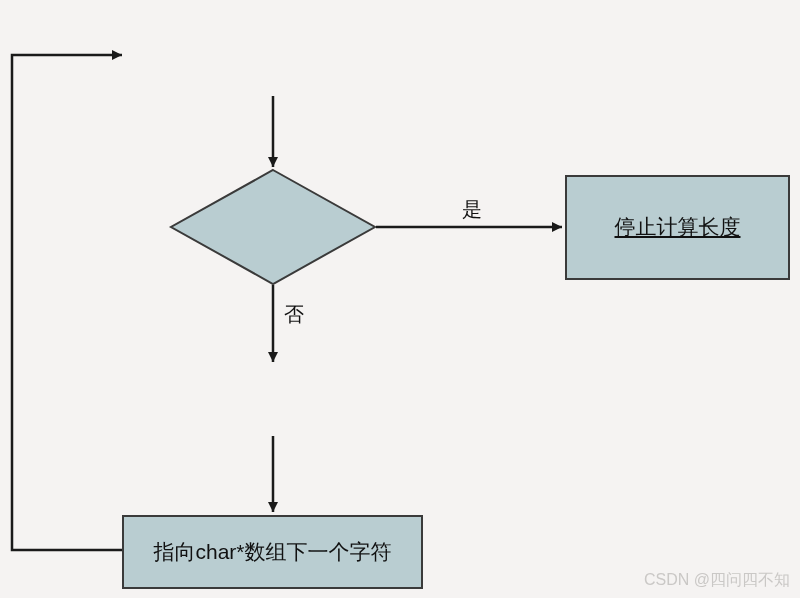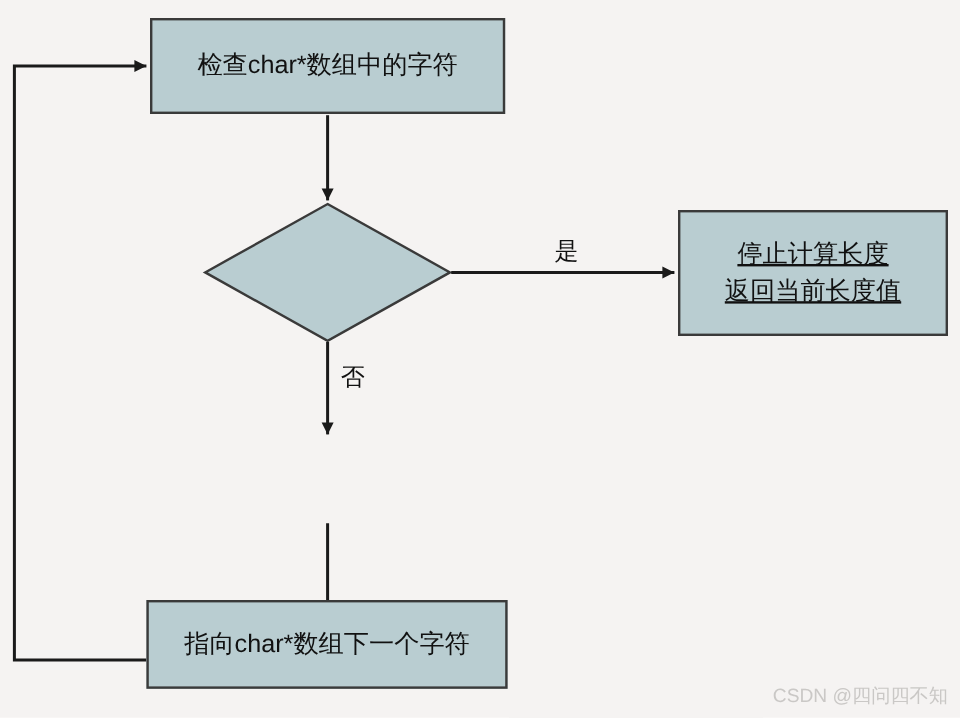--- a/index.html
+++ b/index.html
@@ -89,31 +89,27 @@
 
     <line class="edge" x1="376" y1="227" x2="562" y2="227" marker-end="url(#arrowhead)"></line>
 
     <line class="edge" x1="273" y1="285" x2="273" y2="362" marker-end="url(#arrowhead)"></line>
 
     <line class="edge" x1="273" y1="436" x2="273" y2="512" marker-end="url(#arrowhead)"></line>
 
     <polyline class="edge" points="122,550 12,550 12,55 122,55" marker-end="url(#arrowhead)"></polyline>
   </svg>
 
-  <div class="node" style="left:125px; top:15px; width:296px; height:80px;">
-    <span>检查char*数组中的字符</span>
-  </div>
 
   <div class="node" style="left:565px; top:175px; width:225px; height:105px;text-decoration:underline;">
     <span>停止计算长度</span>
-    <span>返回当前长度值</span>
   </div>
 
 
-  <div class="node" style="left:122px; top:500px; width:301px; height:74px;">
+  <div class="node" style="left:122px; top:515px; width:301px; height:74px;">
     <span>指向char*数组下一个字符</span>
   </div>
 
 
   <div class="edge-label" style="left:462px; top:196px;">是</div>
 
   <div class="edge-label" style="left:284px; top:301px;">否</div>
 
   <div class="watermark">CSDN @四问四不知</div>
 

